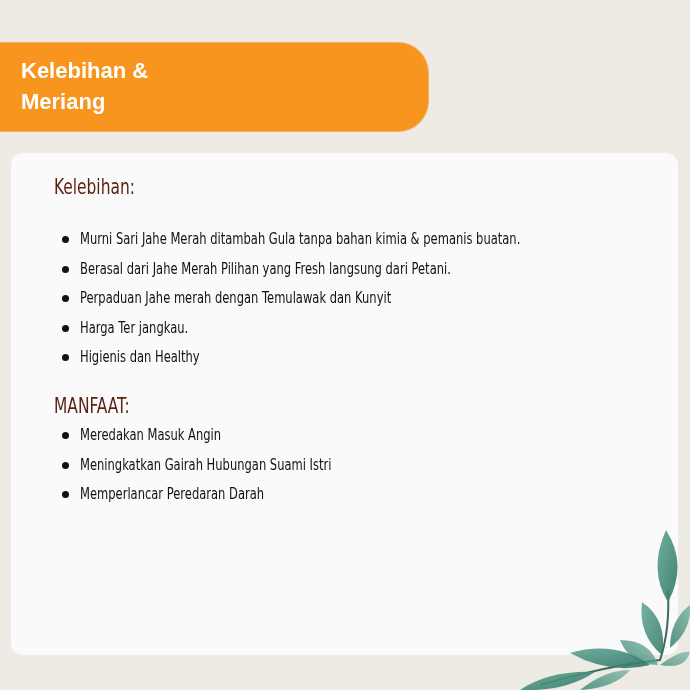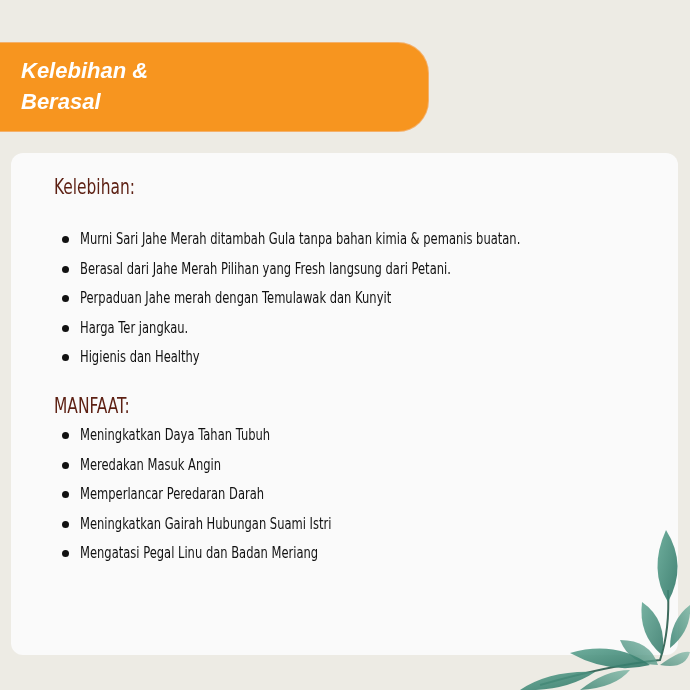--- a/index.html
+++ b/index.html
@@ -16,21 +16,20 @@
     background: #f7951f;
     border-radius: 0 30px 30px 0;
     box-shadow: 0 0 0 1px #f4b06a;
   }
   .banner-title {
     position: absolute;
     left: 21px; top: 12px;
     color: #ffffff;
     font-family: "Liberation Sans", sans-serif;
     font-weight: bold;
-    font-style: italic;
     font-size: 22px;
     line-height: 31px;
     width: 200px;
   }
   .card {
     position: absolute;
     left: 11px; top: 153px;
     width: 667px; height: 502px;
     background: #fafafa;
     border-radius: 12px;
@@ -79,44 +78,42 @@
     left: 520px; top: 520px;
     width: 170px; height: 170px;
   }
 </style>
 </head>
 <body>
 
 <div class="banner">
   <div class="banner-title">
     <div>Kelebihan &amp;</div>
-    <div>Berasal</div>
+    <div>Meriang</div>
   </div>
 </div>
 
 <div class="card"></div>
 
 <div class="section-title" style="top:174px;">Kelebihan:</div>
 
 <ul class="list" style="top:224px;">
   <li><span class="bullet"></span><span class="item-text">Murni Sari Jahe Merah ditambah Gula tanpa bahan kimia &amp; pemanis buatan.</span></li>
   <li><span class="bullet"></span><span class="item-text">Berasal dari Jahe Merah Pilihan yang Fresh langsung dari Petani.</span></li>
   <li><span class="bullet"></span><span class="item-text">Perpaduan Jahe merah dengan Temulawak dan Kunyit</span></li>
   <li><span class="bullet"></span><span class="item-text">Harga Ter jangkau.</span></li>
   <li><span class="bullet"></span><span class="item-text">Higienis dan Healthy</span></li>
 </ul>
 
 <div class="section-title" style="top:393px;">MANFAAT:</div>
 
 <ul class="list" style="top:420px;">
-  <li><span class="bullet"></span><span class="item-text">Meningkatkan Daya Tahan Tubuh</span></li>
   <li><span class="bullet"></span><span class="item-text">Meredakan Masuk Angin</span></li>
+  <li><span class="bullet"></span><span class="item-text">Meningkatkan Gairah Hubungan Suami Istri</span></li>
   <li><span class="bullet"></span><span class="item-text">Memperlancar Peredaran Darah</span></li>
-  <li><span class="bullet"></span><span class="item-text">Meningkatkan Gairah Hubungan Suami Istri</span></li>
-  <li><span class="bullet"></span><span class="item-text">Mengatasi Pegal Linu dan Badan Meriang</span></li>
 </ul>
 
 <svg class="leaves" viewBox="0 0 170 170">
   <defs>
     <linearGradient id="lg1" x1="0" y1="0" x2="1" y2="1">
       <stop offset="0" stop-color="#5fa592"></stop>
       <stop offset="1" stop-color="#2e7565"></stop>
     </linearGradient>
     <linearGradient id="lg2" x1="1" y1="0" x2="0" y2="1">
       <stop offset="0" stop-color="#7bb5a4"></stop>

